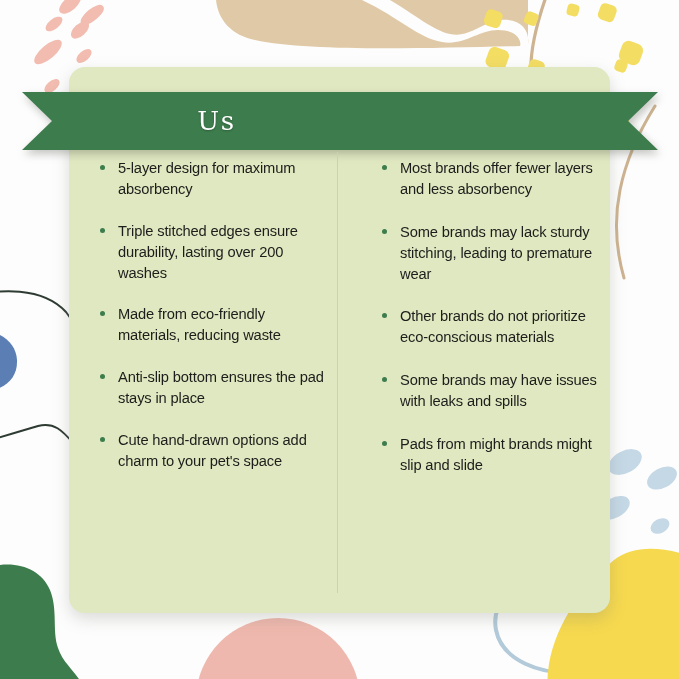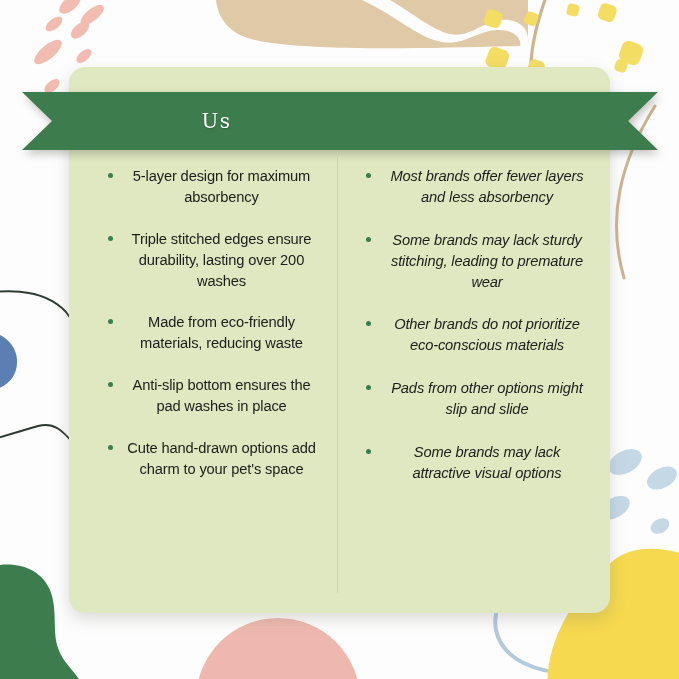--- a/index.html
+++ b/index.html
@@ -32,50 +32,50 @@
     left:22px;top:92px;
     width:636px;height:58px;
     filter:drop-shadow(2px 4px 4px rgba(90,90,80,.35));
   }
   .ribbon-svg{display:block;}
   .ribbon-title{
     position:absolute;top:0;height:58px;
     display:flex;align-items:center;justify-content:center;
     color:#ffffff;
     font-family:"DejaVu Serif", serif;
-    font-size:20px;
+    font-size:26px;
     letter-spacing:1.5px;
     text-shadow:0 1px 2px rgba(0,0,0,.25);
     white-space:nowrap;
   }
   #title-us{left:47px;width:295px;}
   #title-them{left:342px;width:295px;}
 
   
   #cols{
     position:absolute;
     left:69px;top:150px;
     width:541px;height:463px;
     display:flex;
   }
   .col{
     box-sizing:border-box;
     padding:8px 12px 0 30px;
   }
   #col-us{width:268px;}
-  #col-them{width:273px;padding-left:20px;font-style:italic;}
+  #col-them{width:273px;padding-left:44px;}
   #divider{
     position:absolute;
     left:337px;top:152px;
     width:1px;height:441px;
     background:#c9d6a4;
   }
   ul.bullets{
     list-style:none;
-    margin:8px;padding:0;text-align:center;
+    margin:0;padding:0;
   }
   ul.bullets li{
     position:relative;
     padding-left:19px;
     margin-bottom:21px;
     font-size:14.7px;
     line-height:1.42;
     color:#1d1d1b;
     letter-spacing:-0.15px;
   }
@@ -163,28 +163,28 @@
   </div>
 
   <div id="divider"></div>
 
   <div id="cols">
     <div class="col" id="col-us">
       <ul class="bullets">
         <li>5-layer design for maximum absorbency</li>
         <li>Triple stitched edges ensure durability, lasting over 200 washes</li>
         <li>Made from eco-friendly materials, reducing waste</li>
-        <li>Anti-slip bottom ensures the pad washes in place</li>
+        <li>Anti-slip bottom ensures the pad stays in place</li>
         <li>Cute hand-drawn options add charm to your pet's space</li>
       </ul>
     </div>
     <div class="col" id="col-them">
       <ul class="bullets">
         <li>Most brands offer fewer layers and less absorbency</li>
         <li>Some brands may lack sturdy stitching, leading to premature wear</li>
         <li>Other brands do not prioritize eco-conscious materials</li>
-        <li>Pads from other options might slip and slide</li>
-        <li>Some brands may lack attractive visual options</li>
+        <li>Some brands may have issues with leaks and spills</li>
+        <li>Pads from might brands might slip and slide</li>
       </ul>
     </div>
   </div>
 
 </div>
 
 </body></html>

